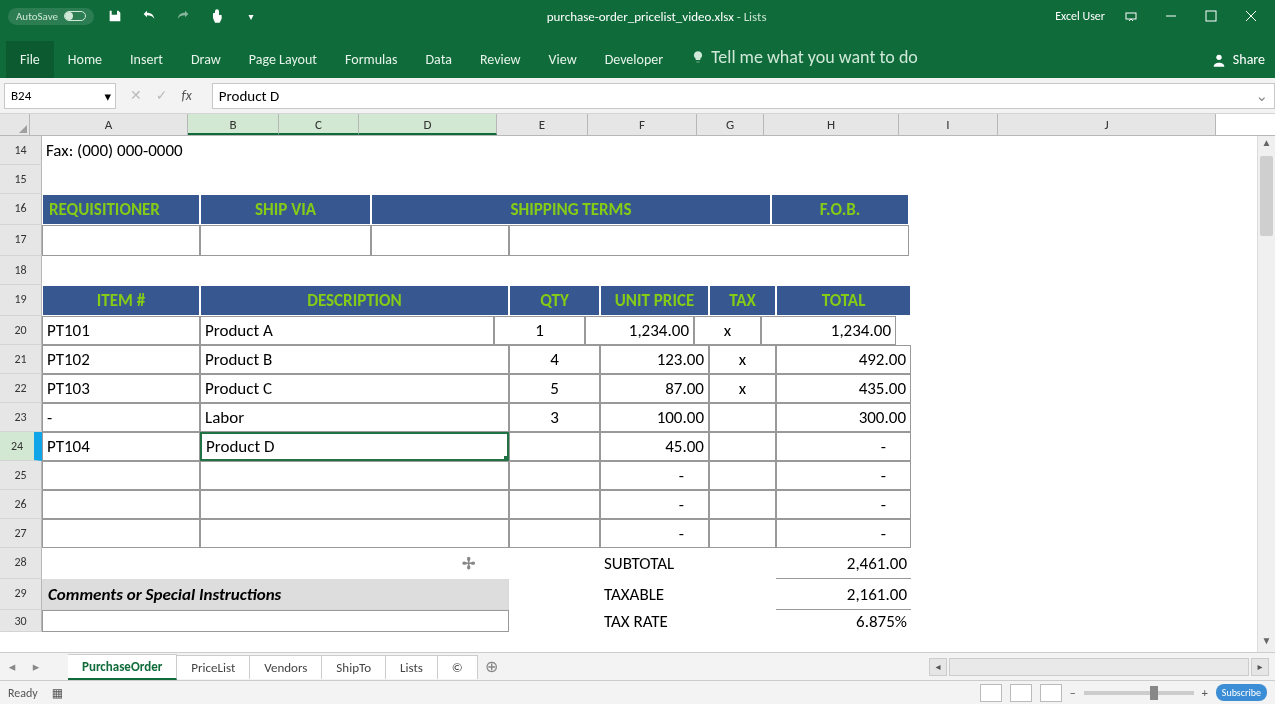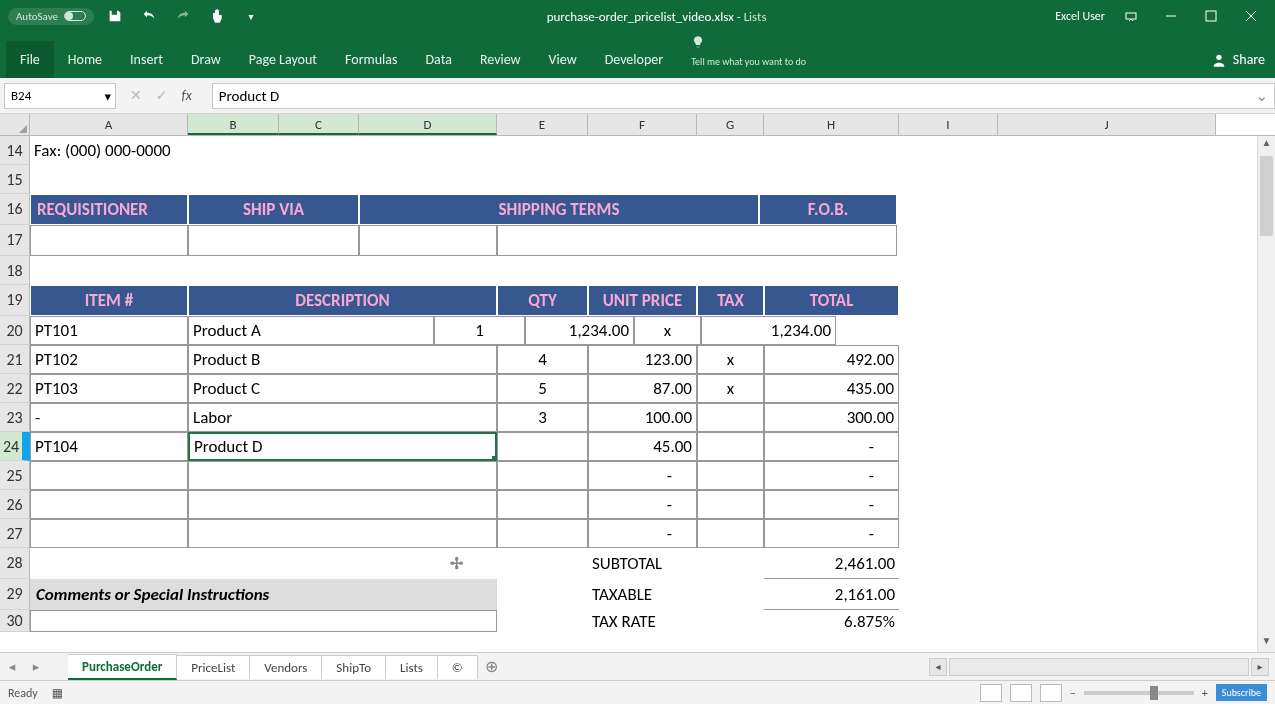--- a/index.html
+++ b/index.html
@@ -17,21 +17,21 @@
 .titlebar .center .app { color: #c9e3d0; }
 .titlebar .right { display: flex; align-items: center; gap: 0; padding-right: 4px; }
 .win-btn { width: 40px; height: 32px; display: flex; align-items: center; justify-content: center; cursor: pointer; }
 .win-btn svg { width: 12px; height: 12px; stroke: #fff; fill: none; stroke-width: 1; }
 .user-badge { padding: 0 6px; color: #fff; font-size: 12px; }
 
 
 .ribbon { height: 46px; background: #0f6b3a; display: flex; align-items: flex-end; padding-left: 6px; color: #fff; position: relative; }
 .tab { padding: 10px 14px; font-size: 14px; color: #e6f3ea; cursor: pointer; }
 .tab.file { background: #0b5a30; }
-.tellme { display: flex; gap: 6px; padding: 10px 14px; color: #cfe8d8; font-size: 10px; flex-direction: column; }
+.tellme { display: flex; align-items: center; gap: 6px; padding: 10px 14px; color: #cfe8d8; font-size: 18px; }
 .tellme svg { width: 14px; height: 14px; fill: #cfe8d8; }
 .ribbon .share { position: absolute; right: 10px; bottom: 10px; display: flex; align-items: center; gap: 6px; font-size: 14px; }
 .ribbon .share svg { width: 16px; height: 16px; fill: #fff; }
 
 
 .fbar { height: 36px; border-bottom: 1px solid #d4d4d4; display: flex; align-items: center; background: #f3f3f3; }
 .namebox { width: 112px; height: 26px; margin-left: 4px; border: 1px solid #c8c8c8; background: #fff; display: flex; align-items: center; padding-left: 6px; font-size: 13px; position: relative; }
 .namebox .dd { position: absolute; right: 4px; top: 50%; transform: translateY(-50%); }
 .fx-btns { display: flex; align-items: center; gap: 14px; margin: 0 14px; color: #888; }
 .fx-btns span { cursor: pointer; font-size: 14px; }
@@ -49,24 +49,24 @@
 .cA { width: 158px; } .cB { width: 91px; } .cC { width: 80px; } .cD { width: 138px; }
 .cE { width: 91px; } .cF { width: 109px; } .cG { width: 67px; } .cH { width: 135px; }
 .cI { width: 99px; } .cJ { width: 218px; }
 .vscroll { position: absolute; right: 0; top: 22px; width: 18px; bottom: 0; background: #f0f0f0; border-left: 1px solid #dcdcdc; }
 .vscroll .up, .vscroll .down { height: 18px; text-align: center; font-size: 10px; color: #666; cursor: pointer; }
 .vscroll .thumb { position: absolute; top: 20px; left: 2px; right: 2px; height: 80px; background: #cfcfcf; border-radius: 2px; }
 
 .rows { position: relative; }
 .row { display: flex; height: 29px; }
 .row.tall { height: 31px; }
-.rh { width: 30px; background: #e6e6e6; border-right: 1px solid #b7b7b7; border-bottom: 1px solid #d4d4d4; text-align: center; font-size: 16px; color: #333; line-height: 29px; }
+.rh { width: 42px; background: #e6e6e6; border-right: 1px solid #b7b7b7; border-bottom: 1px solid #d4d4d4; text-align: center; font-size: 12px; color: #333; line-height: 29px; }
 .rh.sel { background: #d2e8d2; border-right: 8px solid #0ea5e9; }
 .cell { border-right: 1px solid #d9d9d9; border-bottom: 1px solid #d9d9d9; padding: 0 4px; font-size: 17px; color: #000; display: flex; align-items: center; overflow: hidden; }
-.hdr-blue { background: #36578f; color: #f9a8d4; font-weight: 700; justify-content: center; border: 1px solid #fff; }
+.hdr-blue { background: #36578f; color: #84cc16; font-weight: 700; justify-content: center; border: 1px solid #fff; }
 .hdr-blue.left { justify-content: flex-start; padding-left: 6px; }
 .box { border: 1px solid #999 !important; background: #fff; }
 .num { justify-content: flex-end; }
 .ctr { justify-content: center; }
 .dash { justify-content: flex-end; padding-right: 24px; }
 .sel-cell { border: 2px solid #217346 !important; position: relative; }
 .sel-cell .handle { position: absolute; right: -3px; bottom: -3px; width: 6px; height: 6px; background: #217346; }
 .grey-hdr { background: #ddd; font-weight: 700; font-style: italic; padding-left: 6px; }
 .cursor-plus { position: absolute; color: #888; font-size: 16px; font-weight: bold; }
 
@@ -80,21 +80,21 @@
 .hscroll { display: flex; align-items: center; gap: 2px; margin-right: 6px; }
 .hscroll .btn { width: 18px; height: 18px; background: #e6e6e6; border: 1px solid #ccc; text-align: center; font-size: 10px; line-height: 16px; color: #555; cursor: pointer; }
 .hscroll .track { width: 300px; height: 18px; background: #e9e9e9; border: 1px solid #ccc; }
 
 
 .status { height: 24px; background: #f3f3f3; border-top: 1px solid #ccc; display: flex; align-items: center; font-size: 12px; color: #555; padding-left: 8px; }
 .status .right { margin-left: auto; display: flex; align-items: center; gap: 8px; padding-right: 8px; }
 .viewbtn { width: 22px; height: 18px; border: 1px solid #bbb; background: #fff; cursor: pointer; }
 .zoom-slider { width: 110px; height: 4px; background: #ccc; position: relative; }
 .zoom-slider .th { position: absolute; width: 8px; height: 14px; background: #888; top: -5px; left: 60%; }
-.subscribe { background: #3b8ed6; color: #fff; font-size: 10px; padding: 2px 6px; border-radius: 0; }
+.subscribe { background: #3b8ed6; color: #fff; font-size: 10px; padding: 2px 6px; border-radius: 8px; }
 </style>
 </head>
 <body>
 
 <div class="titlebar">
   <div class="left">
     <div class="autosave">
       <span>AutoSave</span>
       <span class="toggle-off"></span>
     </div>
@@ -247,21 +247,21 @@
       <div class="cell hdr-blue" style="width:309px">DESCRIPTION</div>
       <div class="cell hdr-blue cE">QTY</div>
       <div class="cell hdr-blue cF">UNIT PRICE</div>
       <div class="cell hdr-blue cG">TAX</div>
       <div class="cell hdr-blue cH">TOTAL</div>
     </div>
 
     <div class="row">
         <div class="rh">20</div>
       <div class="cell box cA">PT101</div>
-      <div class="cell box" style="width:246px">Product A</div>
+      <div class="cell box" style="width:294px">Product A</div>
       <div class="cell box ctr cE">1</div>
       <div class="cell box num cF">1,234.00</div>
       <div class="cell box ctr cG">x</div>
       <div class="cell box num cH">1,234.00</div>
     </div>
     <div class="row">
         <div class="rh">21</div>
       <div class="cell box cA">PT102</div>
       <div class="cell box" style="width:309px">Product B</div>
       <div class="cell box ctr cE">4</div>

